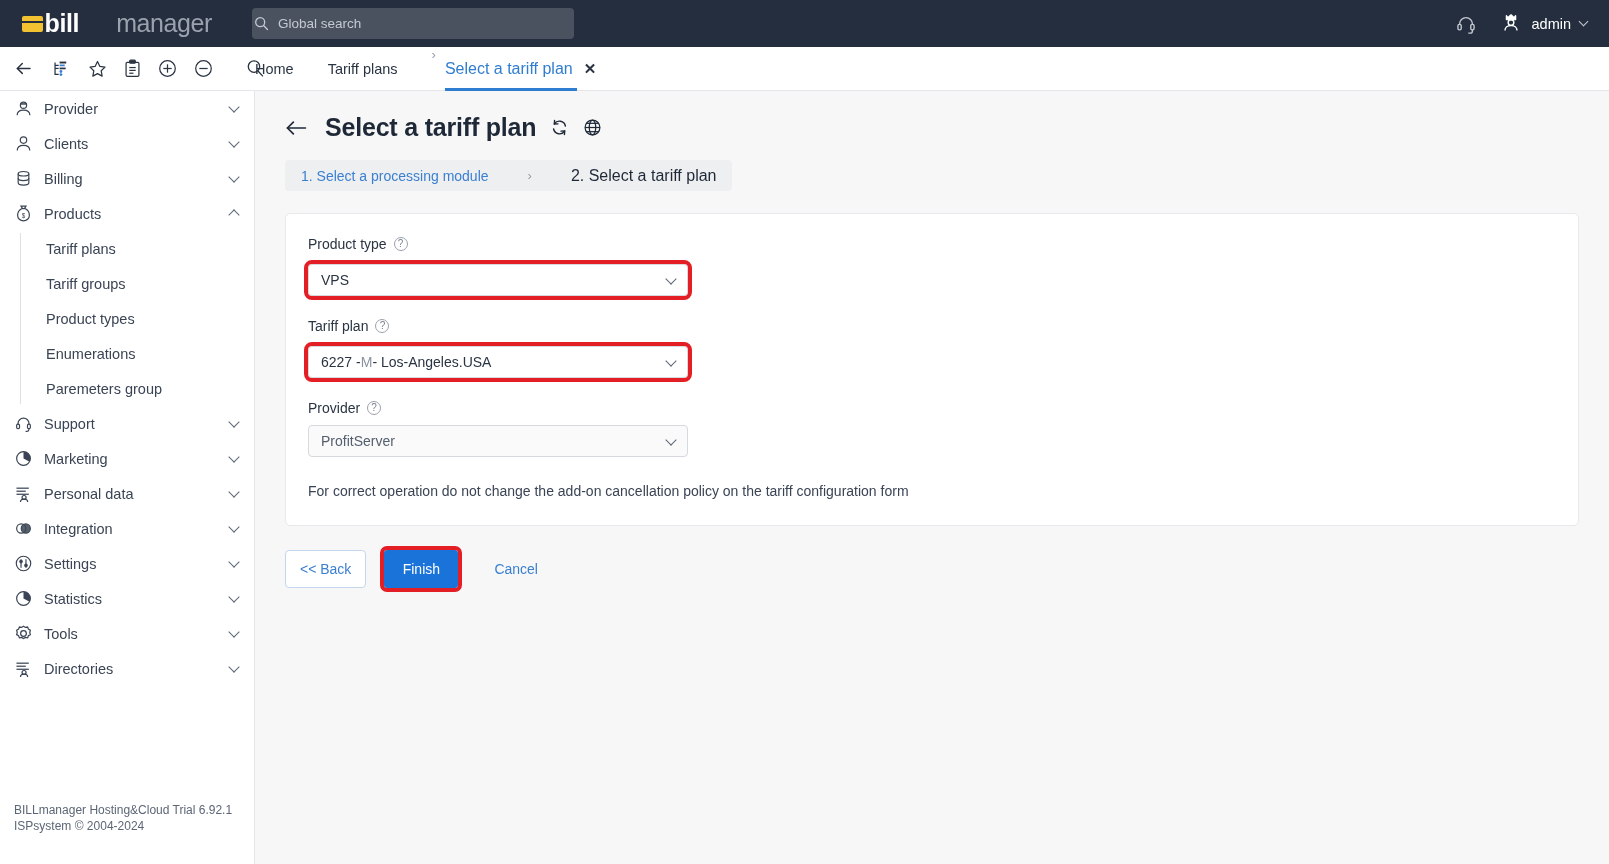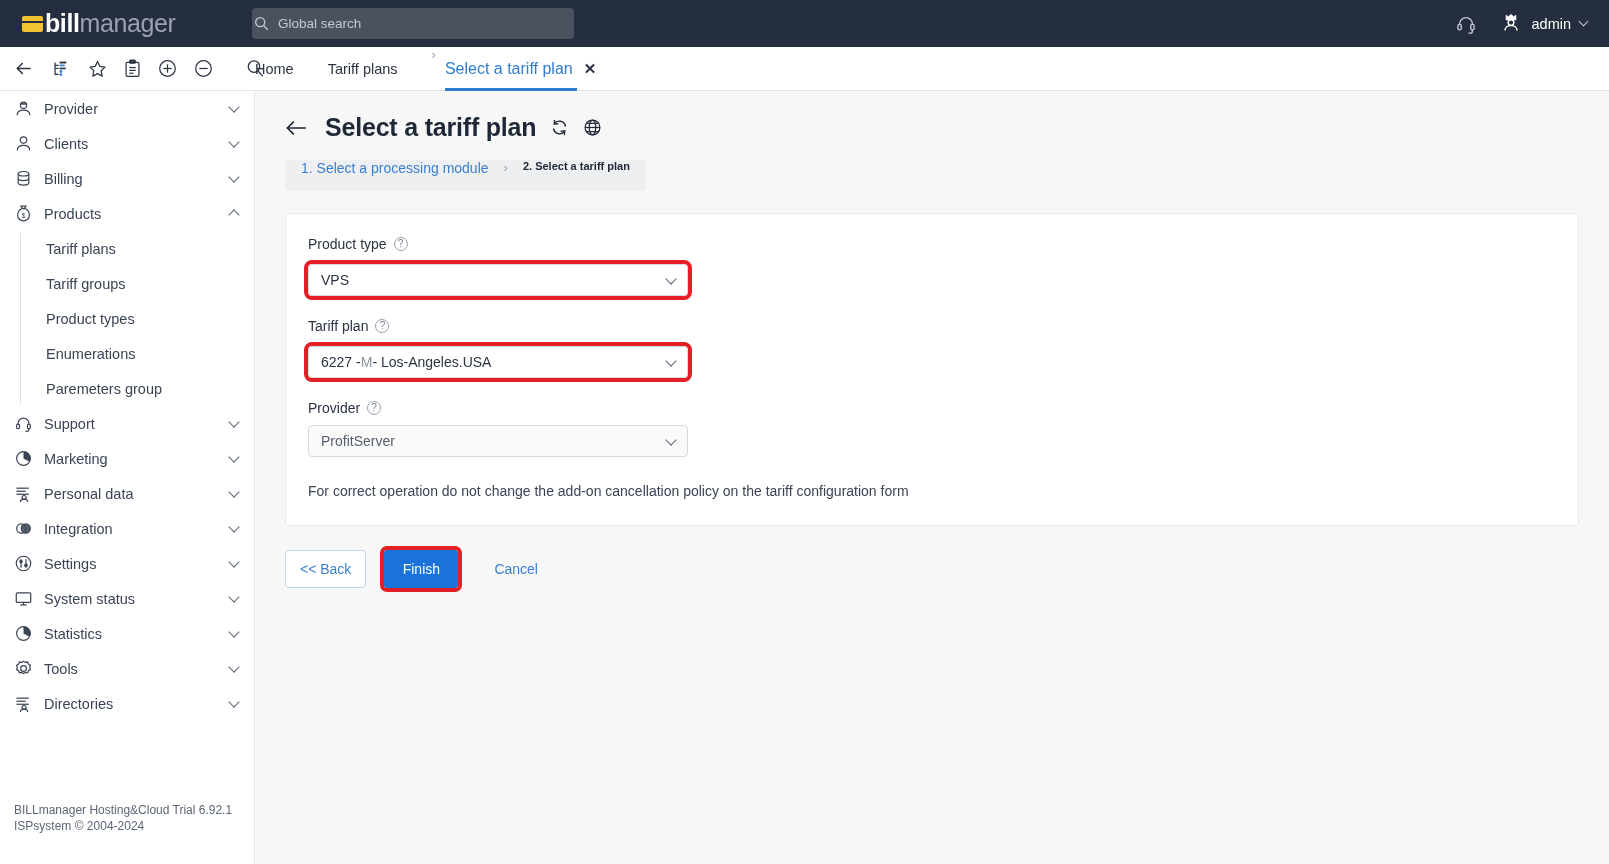--- a/index.html
+++ b/index.html
@@ -24,21 +24,21 @@
   }
   .logo-mark {
     width: 21px; height: 16px; margin-right: 2px; position: relative;
     background: #F2C230; border-radius: 2px;
   }
   .logo-mark::before {
     content: ""; position: absolute; left: 0; right: 0; top: 5px;
     height: 2px; background: #242E3E;
   }
   .logo-bill { color: #ffffff; }
-  .logo-manager { color: #9AA2AE; font-weight: normal; }
+  .logo-manager { color: #9AA2AE; font-weight: normal; padding-left: 37px; }
 
   .search-box {
     margin-left: 40px;
     width: 322px; height: 31px;
     background: #4A5260; border-radius: 4px;
     display: flex; align-items: center; padding: 0 2px;
   }
   .search-box .ico { margin-right: 9px; display: flex; }
   .search-ph { color: #C5CAD2; font-size: 13.5px; }
 
@@ -136,27 +136,27 @@
     padding: 22px 0 0 30px;
   }
   .back-arrow { cursor: pointer; display: flex; align-items: center; }
   .page-title {
     font-size: 25px; font-weight: bold; color: #1E2836; letter-spacing: -0.2px;
   }
   .title-ico { display: flex; align-items: center; cursor: pointer; }
 
   .steps {
     margin: 18px 0 0 30px;
-    display: inline-flex; align-items: flex-start;
+    display: inline-flex; align-items: center;
     background: #EEEFF1; border-radius: 4px;
-    height: 31px; padding: 0 16px;
+    height: 31px; padding: 0 16px; gap: 24px;
   }
   .step-link { font-size: 14px; color: #3A7FD0; cursor: pointer; }
   .step-sep { color: #98A0AC; font-size: 13px; margin: 0 15px; }
-  .step-active { font-size: 11px; color: #1E2836; font-weight: bold; }
+  .step-active { font-size: 16px; color: #1E2836; font-weight: normal; }
 
   .card {
     margin: 22px 30px 0 30px;
     width: 1294px;
     background: #ffffff;
     border: 1px solid #E8E9EC;
     border-radius: 5px;
     padding: 22px 0 26px 0;
   }
   .field { padding-left: 22px; }
@@ -446,31 +446,20 @@
         <line x1="7.4" y1="5.4" x2="7.4" y2="14.6"></line>
         <line x1="12.6" y1="5.4" x2="12.6" y2="14.6"></line>
         <circle cx="7.4" cy="8" r="1.3" fill="#3A4454"></circle>
         <circle cx="12.6" cy="12" r="1.3" fill="#3A4454"></circle>
       </svg>
     </span>
     <span class="nav-label">Settings</span>
     <span class="chev"></span>
   </div>
 
-  <div class="nav-item">
-    <span class="nav-ico">
-      <svg width="19" height="19" viewBox="0 0 20 20" fill="none" stroke="#3A4454" stroke-width="1.3">
-        <rect x="2.4" y="4" width="15.2" height="10.2" rx="1.3"></rect>
-        <line x1="10" y1="14.2" x2="10" y2="16.8"></line>
-        <line x1="6.6" y1="16.8" x2="13.4" y2="16.8"></line>
-      </svg>
-    </span>
-    <span class="nav-label">System status</span>
-    <span class="chev"></span>
-  </div>
 
   <div class="nav-item">
     <span class="nav-ico">
       <svg width="19" height="19" viewBox="0 0 20 20" fill="none" stroke="#3A4454" stroke-width="1.25">
         <circle cx="10" cy="10" r="7.2"></circle>
         <path d="M10 10 V2.8 A7.2 7.2 0 0 1 16.4 13.4 Z" fill="#3A4454" stroke="none"></path>
       </svg>
     </span>
     <span class="nav-label">Statistics</span>
     <span class="chev"></span>

